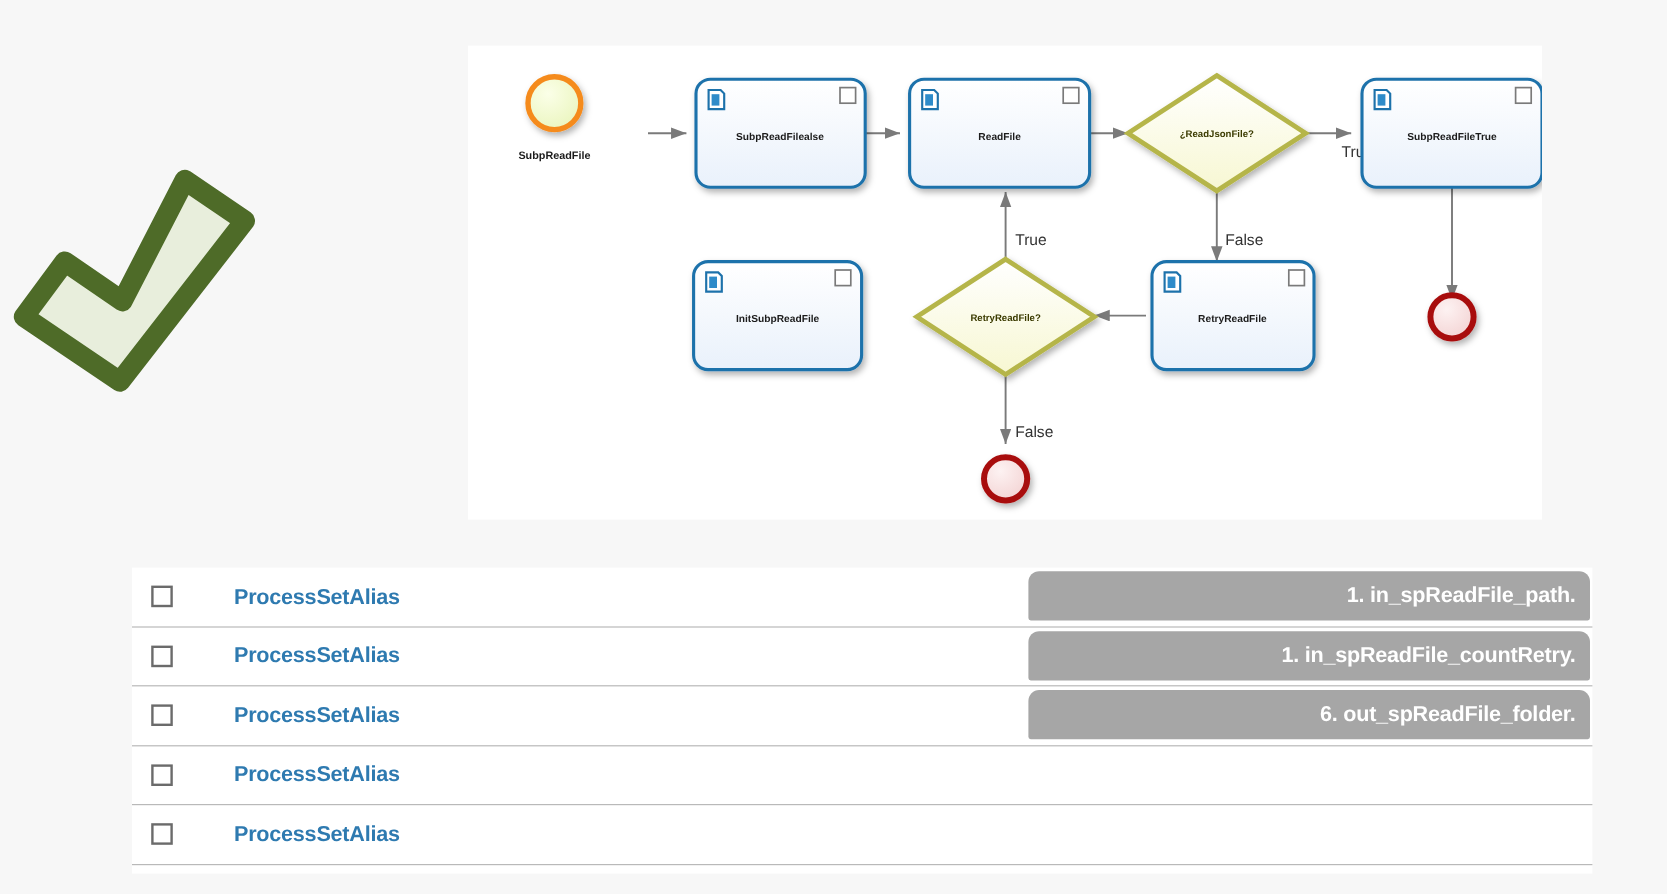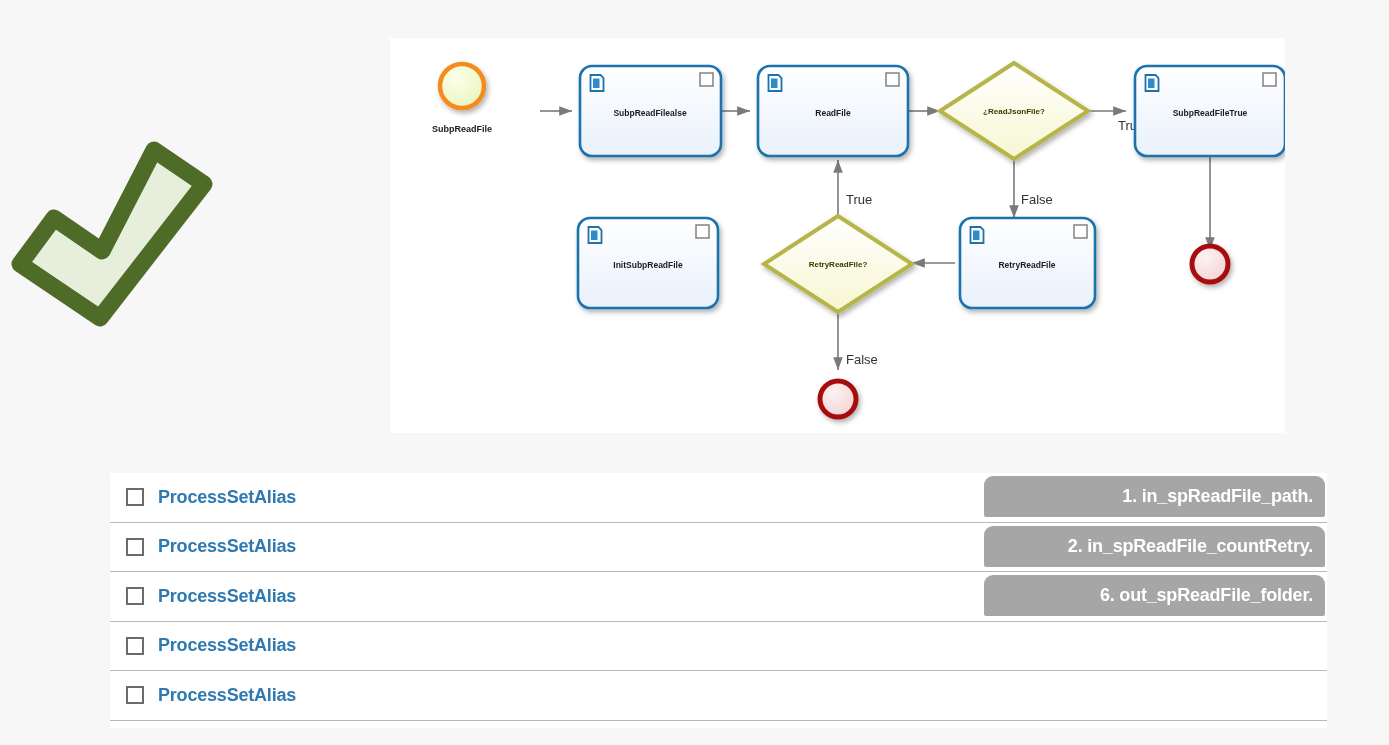--- a/index.html
+++ b/index.html
@@ -82,20 +82,21 @@
     height: 255px;
     background: #ffffff;
   }
   .alias-row {
     position: relative;
     height: 49.5px;
     box-sizing: border-box;
     border-bottom: 1px solid #b9b9b9;
     display: flex;
     align-items: center;
+    gap: 37px;
   }
   .alias-row:last-child {
     border-bottom: 1px solid #b9b9b9;
   }
   .alias-checkbox {
     width: 18px;
     height: 18px;
     border: 2px solid #6b6b6b;
     background: #ffffff;
     margin-left: 16px;
@@ -108,21 +109,21 @@
     font-size: 18px;
     font-weight: bold;
     color: #2e7ab0;
     letter-spacing: -0.2px;
     white-space: nowrap;
   }
   .alias-tag {
     position: absolute;
     right: 2px;
     top: 3px;
-    width: 341px;
+    width: 468px;
     height: 41px;
     background: #a6a6a6;
     border-radius: 9px 9px 2px 2px;
     display: flex;
     align-items: center;
     justify-content: flex-end;
     box-sizing: border-box;
     padding-right: 12px;
   }
   .alias-tag-text {
@@ -296,21 +297,21 @@
     <div class="alias-name">ProcessSetAlias</div>
     <div class="alias-tag">
       <span class="alias-tag-text">1. in_spReadFile_path.</span>
     </div>
   </div>
 
   <div class="alias-row">
     <div class="alias-checkbox"></div>
     <div class="alias-name">ProcessSetAlias</div>
     <div class="alias-tag">
-      <span class="alias-tag-text">2. in_spReadFile_countRetry.</span>
+      <span class="alias-tag-text">1. in_spReadFile_countRetry.</span>
     </div>
   </div>
 
   <div class="alias-row">
     <div class="alias-checkbox"></div>
     <div class="alias-name">ProcessSetAlias</div>
     <div class="alias-tag">
       <span class="alias-tag-text">6. out_spReadFile_folder.</span>
     </div>
   </div>

